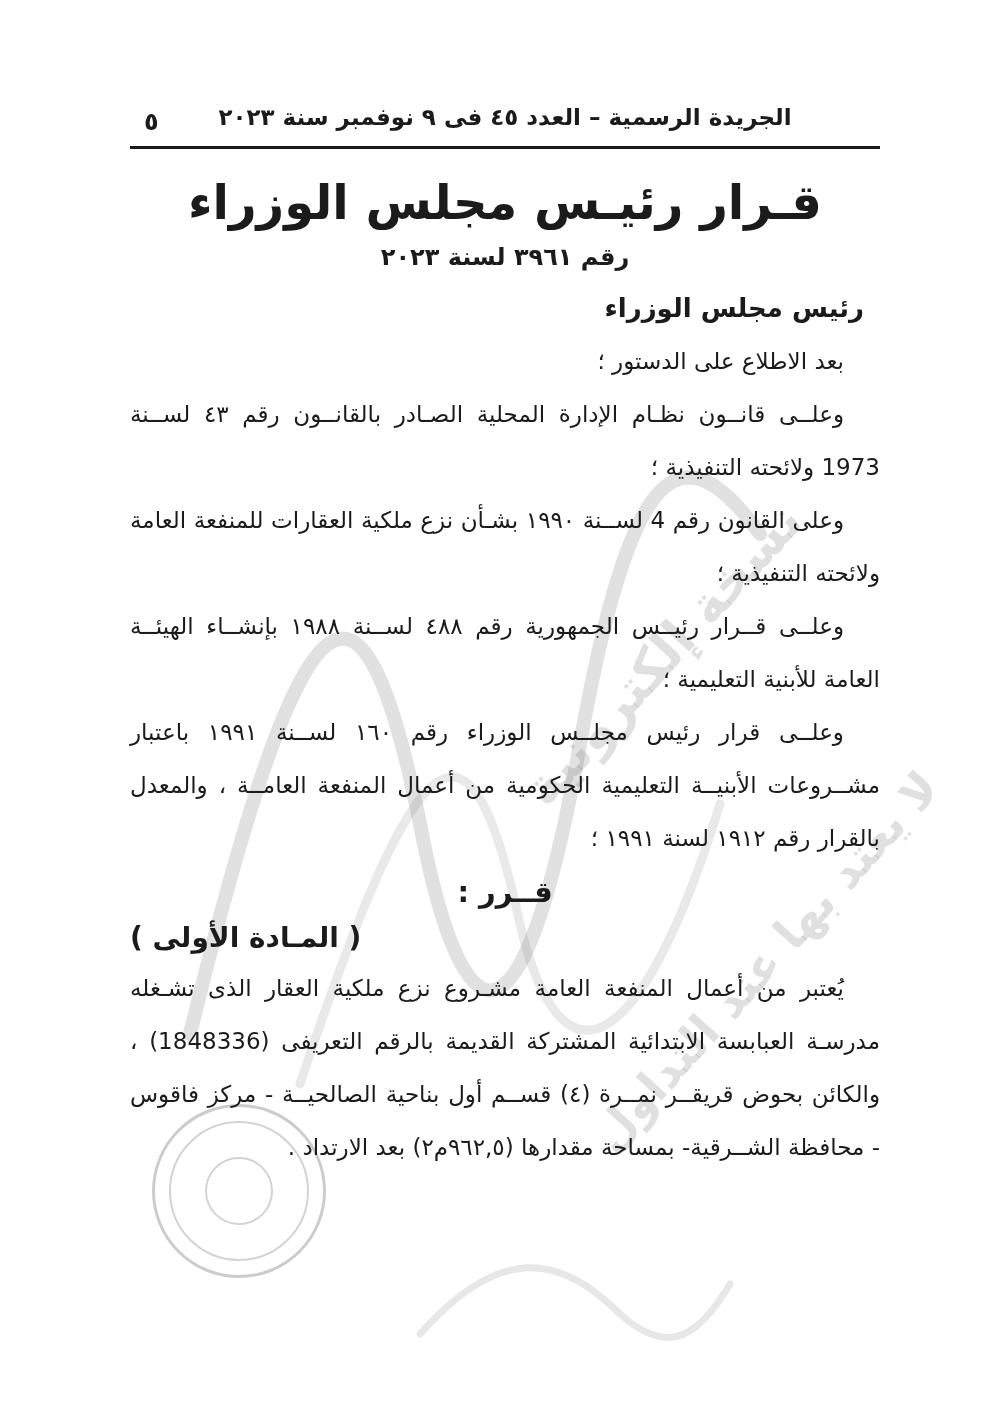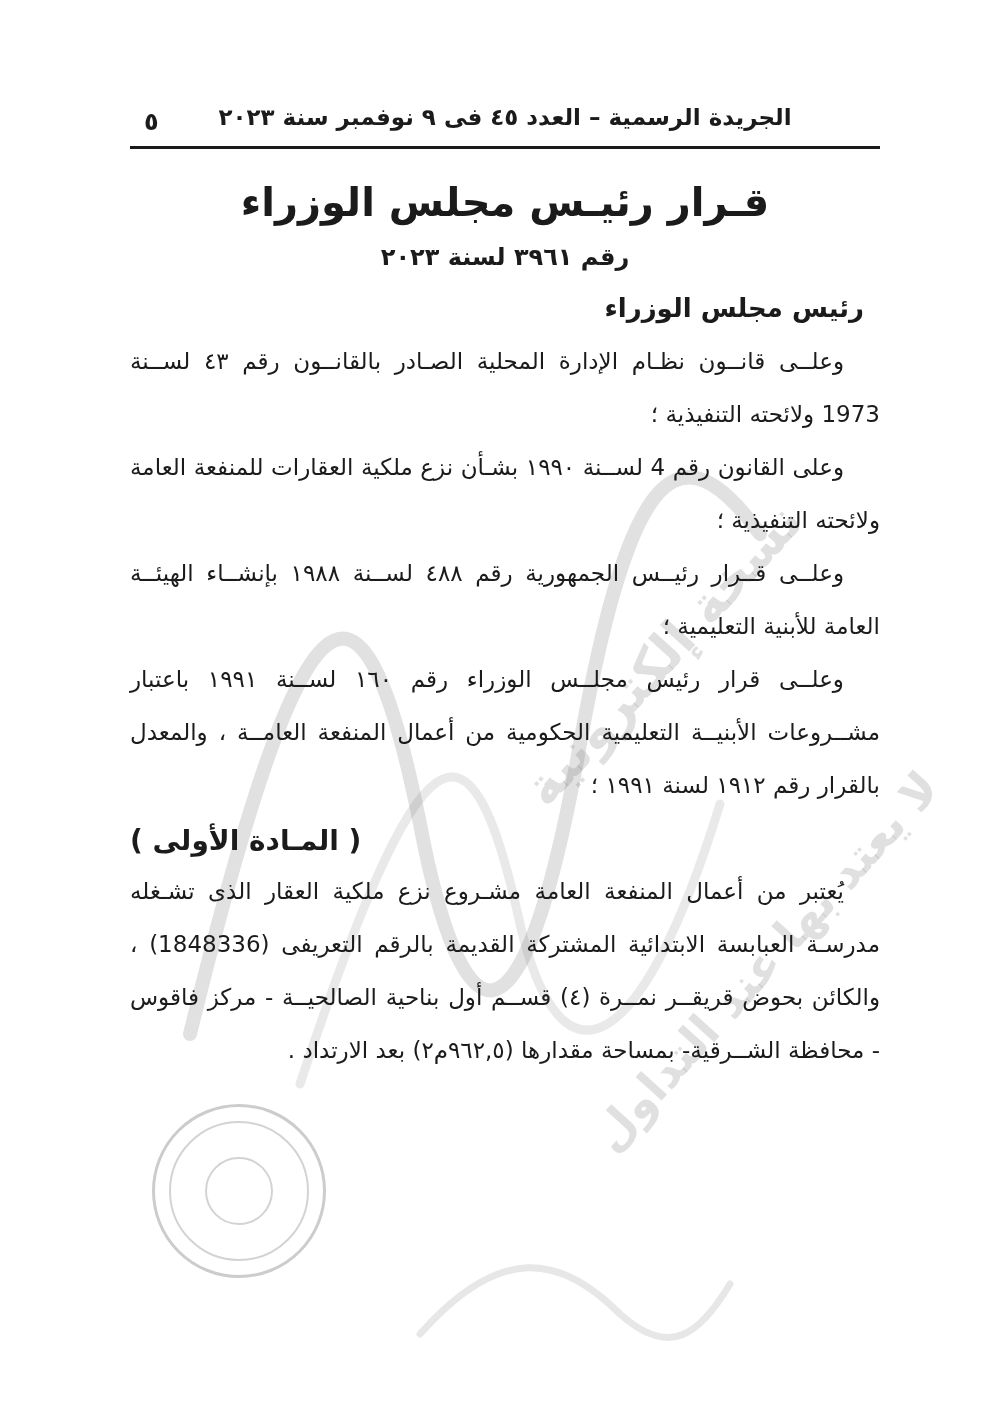--- a/index.html
+++ b/index.html
@@ -102,21 +102,21 @@
     font-size: 24px;
     font-weight: bold;
   }
   .header-rule {
     border: 0;
     border-top: 3px solid #1a1a1a;
     margin: 6px 0 0 0;
   }
   .doc-title {
     text-align: center;
-    font-size: 40px;
+    font-size: 48px;
     font-weight: bold;
     margin: 26px 0 0 0;
     line-height: 54px;
   }
   .doc-subtitle {
     text-align: center;
     font-size: 24px;
     font-weight: bold;
     margin: 14px 0 0 0;
   }
@@ -178,26 +178,28 @@
       <div class="page-number">٥</div>
     </div>
     <hr class="header-rule">
 
     <h1 class="doc-title">قـرار رئيـس مجلس الوزراء</h1>
     <h2 class="doc-subtitle">رقم ٣٩٦١ لسنة ٢٠٢٣</h2>
 
     <div class="opening">رئيس مجلس الوزراء</div>
 
     <div class="body-text preamble">
+      <p class="para">بعد الاطلاع على الدستور ؛</p>
       <p class="para">وعلــى قانــون نظـام الإدارة المحلية الصـادر بالقانــون رقم ٤٣ لســنة 1973 ولائحته التنفيذية ؛</p>
       <p class="para">وعلى القانون رقم 4 لســنة ١٩٩٠ بشـأن نزع ملكية العقارات للمنفعة العامة ولائحته التنفيذية ؛</p>
       <p class="para">وعلــى قــرار رئيــس الجمهورية رقم ٤٨٨ لســنة ١٩٨٨ بإنشــاء الهيئــة العامة للأبنية التعليمية ؛</p>
       <p class="para">وعلــى قرار رئيس مجلــس الوزراء رقم ١٦٠ لســنة ١٩٩١ باعتبار مشــروعات الأبنيــة التعليمية الحكومية من أعمال المنفعة العامــة ، والمعدل بالقرار رقم ١٩١٢ لسنة ١٩٩١ ؛</p>
     </div>
 
+    <div class="decision">قــرر :</div>
 
     <div class="article-heading">( المـادة الأولى )</div>
 
     <div class="body-text article">
       <p class="para">يُعتبر من أعمال المنفعة العامة مشـروع نزع ملكية العقار الذى تشـغله مدرسـة العبابسة الابتدائية المشتركة القديمة بالرقم التعريفى (1848336) ، والكائن بحوض قريقــر نمــرة (٤) قســم أول بناحية الصالحيــة - مركز فاقوس - محافظة الشــرقية- بمساحة مقدارها (٩٦٢,٥م٢) بعد الارتداد .</p>
     </div>
 
   </div>
 </div>
 

